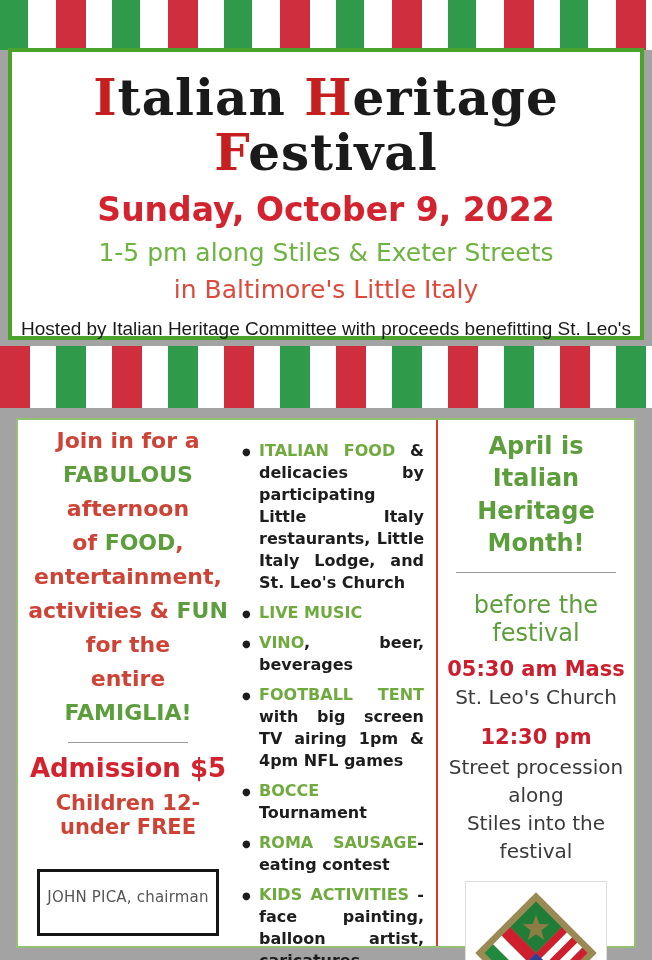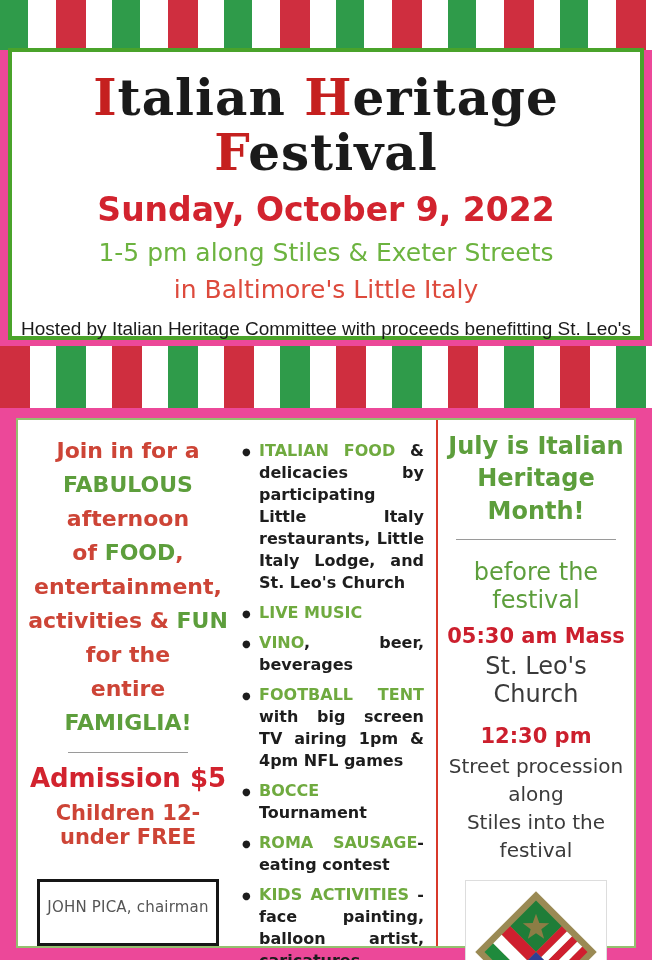--- a/index.html
+++ b/index.html
@@ -1,17 +1,17 @@
 <!DOCTYPE html>
 <html><head>
 <meta charset="utf-8">
 <style>
   html,body{margin:0;padding:0;}
   body{background:#ffffff;font-family:"Liberation Sans",sans-serif;}
-  .poster{position:relative;width:652px;height:960px;background:#ec4899;overflow:hidden;}
+  .poster{position:relative;width:652px;height:960px;background:#a3a3a3;overflow:hidden;}
 
   
   .stripes{position:absolute;left:0;width:652px;}
   .stripes-top{top:0;height:50px;
     background:repeating-linear-gradient(to right,#2f9b4a 0 28px,#ffffff 28px 56px,#cf2e3f 56px 86px,#ffffff 86px 112px);}
   .stripes-mid{top:346px;height:62px;
     background:repeating-linear-gradient(to right,#cf2e3f 0 30px,#ffffff 30px 56px,#2f9b4a 56px 86px,#ffffff 86px 112px);}
 
   
   .header-box{position:absolute;left:8px;right:8px;top:48px;height:292px;background:#ffffff;
@@ -22,21 +22,21 @@
   .date-line{margin-top:10px;font-family:"DejaVu Sans",sans-serif;font-weight:bold;font-size:33px;color:#d2232e;}
   .streets-line{margin-top:9px;font-family:"DejaVu Sans",sans-serif;font-size:25px;color:#6cb33f;}
   .city-line{margin-top:8px;font-family:"DejaVu Sans",sans-serif;font-size:25px;color:#dd4a3c;}
   .hosted{margin-top:12px;font-size:19px;color:#1a1a1a;line-height:1.35;}
 
   
   .content-box{position:absolute;left:16px;right:16px;top:418px;height:530px;background:#ffffff;
     border:2px solid #94c06f;box-sizing:border-box;display:flex;}
 
   
-  .col-left{width:214px;box-sizing:border-box;padding:14px 2px 0 8px;text-align:center;
+  .col-left{width:214px;box-sizing:border-box;padding:4px 2px 0 8px;text-align:center;
     font-family:"DejaVu Sans",sans-serif;}
   .join-line{font-size:22px;line-height:34px;font-weight:bold;}
   .jr{color:#cd4436;} .jg{color:#5d9e3c;}
   .rule{border:none;border-top:1.5px solid #9a9a9a;width:120px;margin:12px auto 10px;}
   .admission{font-size:26px;font-weight:bold;color:#d2232e;margin-top:4px;}
   .children{font-size:21px;font-weight:bold;color:#cd4436;margin-top:8px;}
   .contact-box{margin:30px auto 0;width:168px;border:3px solid #161616;background:#ffffff;
     padding:16px 4px 12px;font-size:14px;color:#555555;line-height:1.3;}
   .contact-entry{margin-bottom:13px;}
   .contact-name{font-size:15px;letter-spacing:.2px;color:#555555;}
@@ -49,21 +49,21 @@
   .bullets li::before{content:"●";position:absolute;left:0;top:1px;font-size:10px;color:#1d1d1d;}
   .kw{color:#6faa3f;}
 
   
   .col-right{width:198px;box-sizing:border-box;border-left:2px solid #d8392b;
     padding:10px 6px 0;text-align:center;font-family:"DejaVu Sans",sans-serif;}
   .right-heading{font-size:24px;font-weight:bold;color:#5d9e3c;line-height:1.35;}
   .rule2{border:none;border-top:1.5px solid #9a9a9a;width:160px;margin:12px auto 8px;}
   .before-fest{font-size:24px;color:#5d9e3c;margin-top:18px;}
   .sched-time{font-size:21px;font-weight:bold;color:#cc1f2d;margin-top:10px;}
-  .sched-place{font-size:24px;color:#3a3a3a;margin-top:4px;}
+  .sched-place{font-size:20px;color:#3a3a3a;margin-top:4px;}
   .sched-desc{font-size:20px;color:#3a3a3a;line-height:1.4;margin-top:4px;}
   .logo-box{width:140px;height:142px;margin:16px auto 6px;background:#ffffff;
     border:1px solid #dddddd;display:flex;align-items:center;justify-content:center;}
 </style>
 </head>
 <body>
 
 <div class="poster">
 
   <div class="stripes stripes-top"></div>
@@ -115,21 +115,21 @@
         <li><span></span><span class="kw">FOOTBALL TENT</span><span> with big screen TV airing 1pm &amp; 4pm NFL games</span></li>
         <li><span></span><span class="kw">BOCCE</span><span> Tournament</span></li>
         <li><span></span><span class="kw">ROMA SAUSAGE</span><span>-eating contest</span></li>
         <li><span></span><span class="kw">KIDS ACTIVITIES</span><span> - face painting, balloon artist, caricatures, games</span></li>
 
       </ul>
     </div>
 
     <div class="col-right">
       <div class="right-heading">
-        <div>July is Italian</div>
+        <div>April is Italian</div>
         <div>Heritage Month!</div>
       </div>
       <hr class="rule2">
       <div class="before-fest">before the festival</div>
       <div class="sched-time">05:30 am Mass</div>
       <div class="sched-place">St. Leo's Church</div>
       <div class="sched-time" style="margin-top:16px;">12:30 pm</div>
       <div class="sched-desc">
         <div>Street procession along</div>
         <div>Stiles into the festival</div>

